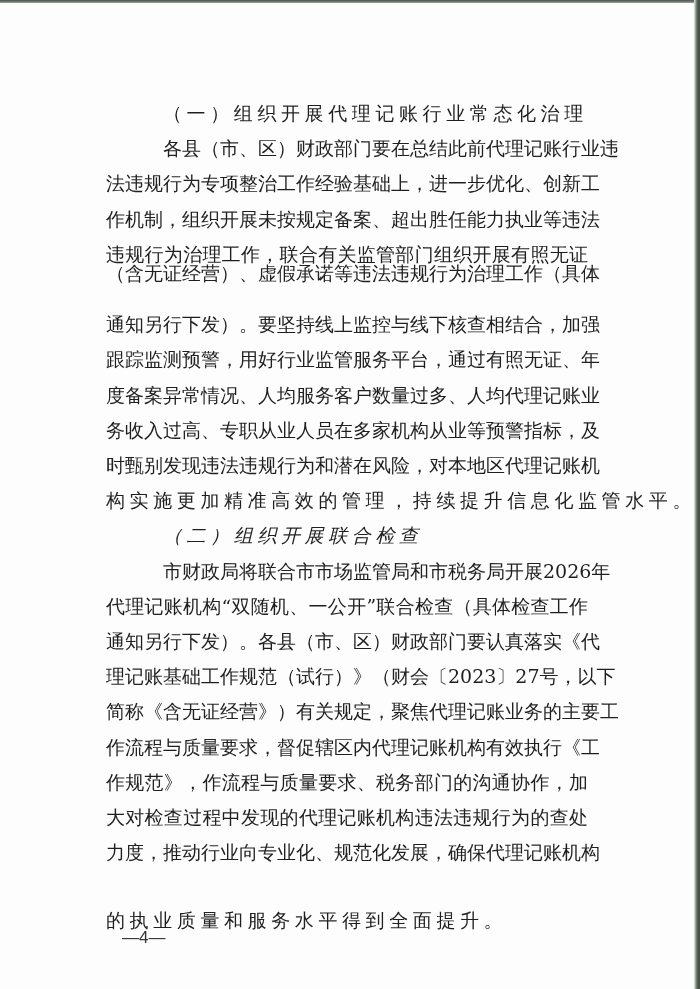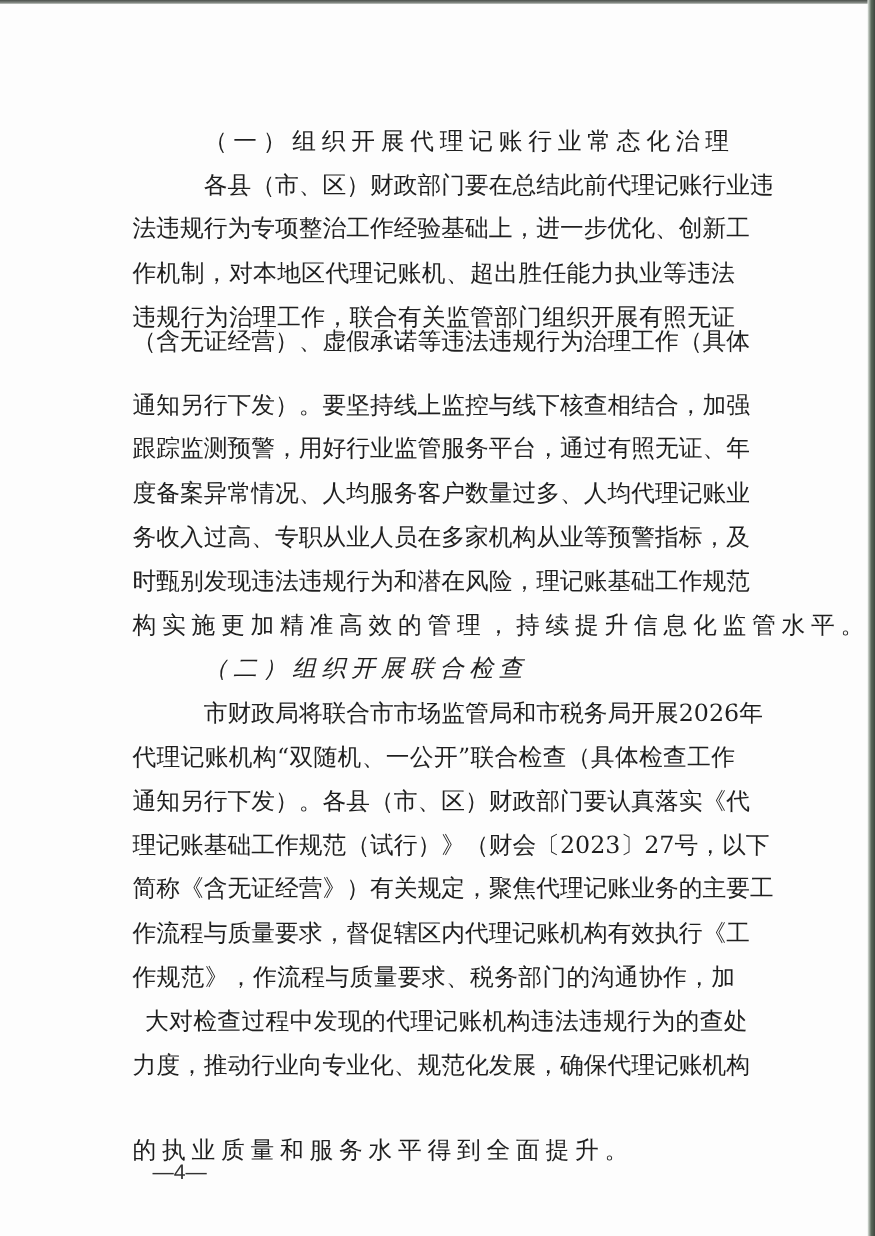--- a/index.html
+++ b/index.html
@@ -67,36 +67,36 @@
 <body>
 
 <div class="scan-top"></div>
 <div class="scan-right"></div>
 
 <div class="page">
 
   <div class="line indent last" style="top:0px;">（一）组织开展代理记账行业常态化治理</div>
   <div class="line indent" style="top:35.2px;">各县（市、区）财政部门要在总结此前代理记账行业违</div>
   <div class="line" style="top:70.4px;">法违规行为专项整治工作经验基础上，进一步优化、创新工</div>
-  <div class="line" style="top:105.6px;">作机制，对本地区代理记账机、超出胜任能力执业等违法</div>
+  <div class="line" style="top:105.6px;">作机制，组织开展未按规定备案、超出胜任能力执业等违法</div>
   <div class="line" style="top:140.8px;">违规行为治理工作，联合有关监管部门组织开展有照无证</div>
   <div class="line" style="top:160px;">（含无证经营）、虚假承诺等违法违规行为治理工作（具体</div>
   <div class="line" style="top:211.2px;">通知另行下发）。要坚持线上监控与线下核查相结合，加强</div>
   <div class="line" style="top:246.4px;">跟踪监测预警，用好行业监管服务平台，通过有照无证、年</div>
   <div class="line" style="top:281.6px;">度备案异常情况、人均服务客户数量过多、人均代理记账业</div>
   <div class="line" style="top:316.8px;">务收入过高、专职从业人员在多家机构从业等预警指标，及</div>
-  <div class="line" style="top:352px;">时甄别发现违法违规行为和潜在风险，理记账基础工作规范</div>
+  <div class="line" style="top:352px;">时甄别发现违法违规行为和潜在风险，对本地区代理记账机</div>
   <div class="line last" style="top:387.2px;">构实施更加精准高效的管理，持续提升信息化监管水平。</div>
 
   <div class="line indent last" style="top:422.4px;font-style:italic;">（二）组织开展联合检查</div>
   <div class="line indent" style="top:457.6px;">市财政局将联合市市场监管局和市税务局开展2026年</div>
   <div class="line" style="top:492.8px;">代理记账机构“双随机、一公开”联合检查（具体检查工作</div>
   <div class="line" style="top:528px;">通知另行下发）。各县（市、区）财政部门要认真落实《代</div>
   <div class="line" style="top:563.2px;">理记账基础工作规范（试行）》（财会〔2023〕27号，以下</div>
   <div class="line" style="top:598.4px;">简称《含无证经营》）有关规定，聚焦代理记账业务的主要工</div>
   <div class="line" style="top:633.6px;">作流程与质量要求，督促辖区内代理记账机构有效执行《工</div>
   <div class="line" style="top:668.8px;">作规范》，作流程与质量要求、税务部门的沟通协作，加</div>
-  <div class="line" style="top:704px;margin-left:10px;">大对检查过程中发现的代理记账机构违法违规行为的查处</div>
+  <div class="line" style="top:704px;">大对检查过程中发现的代理记账机构违法违规行为的查处</div>
   <div class="line" style="top:739.2px;">力度，推动行业向专业化、规范化发展，确保代理记账机构</div>
   <div class="line last" style="top:774.4px;margin-top:33px;">的执业质量和服务水平得到全面提升。</div>
 </div>
 
 <div class="page-number">—4—</div>
 
 </body></html>

